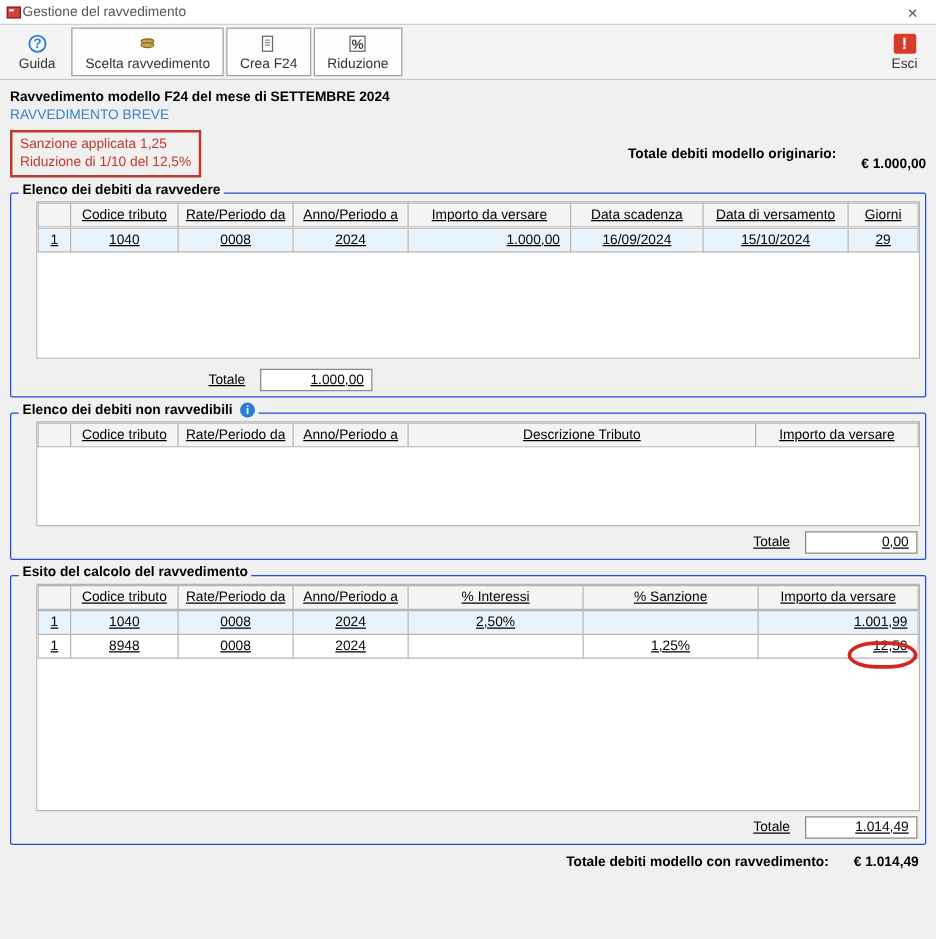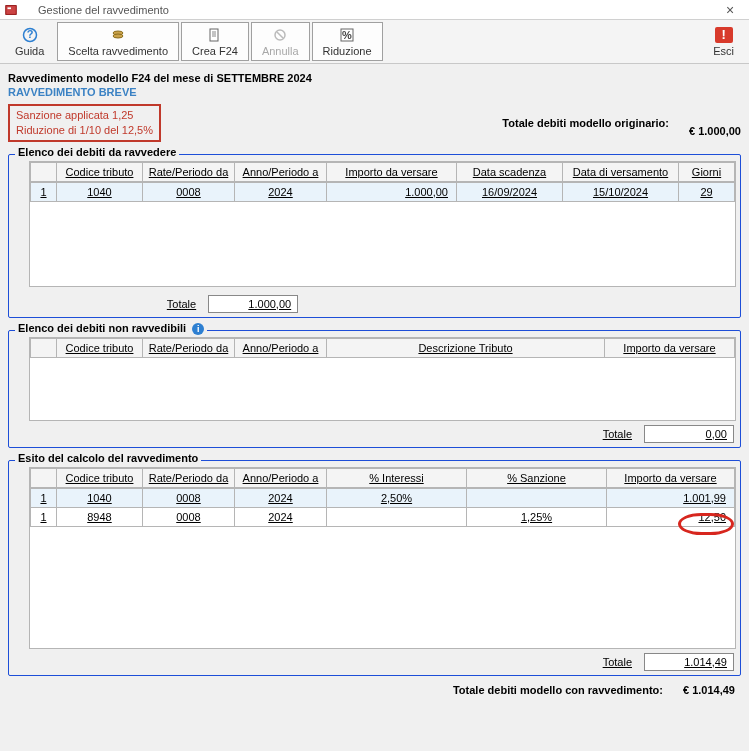--- a/index.html
+++ b/index.html
@@ -1,37 +1,37 @@
 <!DOCTYPE html>
 <html><head>
 <meta charset="utf-8">
 <style>
   * { box-sizing: border-box; margin: 0; padding: 0; font-family: "Segoe UI", Tahoma, sans-serif; font-size: 11px; }
   body { background: #f0f0f0; width: 749px; height: 751px; overflow: hidden; }
 
   
   .titlebar { height: 20px; background: #fff; border-bottom: 1px solid #d0d0d0; display: flex; align-items: center; padding: 0 4px; color: #555; }
-  .titlebar .title { flex: 1; padding-left: 20px; }
+  .titlebar .title { flex: 1; padding-left: 0; }
   .titlebar .close { width: 30px; text-align: center; font-size: 14px; color: #555; cursor: default; }
   .appicon { width: 14px; height: 14px; display: inline-block; }
 
   
   .toolbar { height: 44px; background: #f4f4f4; border-bottom: 1px solid #c8c8c8; display: flex; align-items: stretch; padding: 2px 4px; gap: 2px; }
   .tbtn { min-width: 40px; padding: 2px 10px; background: #f4f4f4; border: 1px solid transparent; display: flex; flex-direction: column; align-items: center; justify-content: center; gap: 2px; color: #333; }
   .tbtn.framed { border: 1px solid #a0a0a0; background: #fdfdfd; }
   .tbtn .ico { width: 16px; height: 16px; display: flex; align-items: center; justify-content: center; font-size: 13px; color: #555; }
   .tbtn .lbl { font-size: 11px; }
   .tbtn.disabled .lbl, .tbtn.disabled .ico { color: #a8a8a8; }
   .toolbar-spacer { flex: 1; }
   .tbtn.esci .ico { color: #fff; background: #d83a2b; border-radius: 2px; width: 18px; height: 16px; font-weight: bold; }
 
   
   .content { padding: 4px 8px; }
   .heading1 { font-weight: bold; padding: 4px 0 0 0; }
-  .heading2 { color: #3b82c4; font-weight: bold; padding: 2px 0 6px 0; }
+  .heading2 { color: #3b82c4; font-weight: normal; padding: 2px 0 6px 0; }
   .sanzione-box { display: inline-block; border: 2px solid #c0392b; color: #c0392b; padding: 2px 6px; line-height: 1.35; }
   .row-top { display: flex; align-items: center; }
   .row-top .filler { flex: 1; }
   .row-top .tot-lbl { font-weight: bold; padding-right: 20px; }
   .row-top .tot-val { font-weight: bold; margin-top: 17px; }
 
   
   .group { border: 1px solid #1d4ed8; margin-top: 12px; padding: 6px 4px 4px 20px; position: relative; border-radius: 2px; text-decoration: underline; }
   .group-title { position: absolute; top: -9px; left: 6px; background: #f0f0f0; font-weight: bold; padding: 0 3px; }
   .group-title .info { display: inline-block; width: 12px; height: 12px; border-radius: 50%; background: #2d7fd1; color: #fff; font-weight: bold; font-size: 9px; text-align: center; line-height: 12px; margin-left: 3px; }
@@ -93,29 +93,20 @@
   <div class="tbtn framed">
     <span class="ico">
       <svg width="16" height="16" viewBox="0 0 16 16">
           <rect x="3" y="2" width="8" height="12" fill="#fff" stroke="#666"></rect>
           <line x1="5" y1="5" x2="9" y2="5" stroke="#888"></line>
           <line x1="5" y1="7" x2="9" y2="7" stroke="#888"></line>
           <line x1="5" y1="9" x2="9" y2="9" stroke="#888"></line>
         </svg>
     </span>
     <span class="lbl">Crea F24</span>
-  </div>
-  <div class="tbtn framed disabled">
-    <span class="ico">
-      <svg width="16" height="16" viewBox="0 0 16 16">
-          <circle cx="8" cy="8" r="5" fill="none" stroke="#bbb" stroke-width="1.5"></circle>
-          <line x1="5" y1="5" x2="11" y2="11" stroke="#bbb" stroke-width="1.5"></line>
-        </svg>
-    </span>
-    <span class="lbl">Annulla</span>
   </div>
   <div class="tbtn framed">
     <span class="ico">
       <svg width="16" height="16" viewBox="0 0 16 16">
           <rect x="2" y="2" width="12" height="12" fill="#fff" stroke="#666"></rect>
           <text x="8" y="12" text-anchor="middle" font-size="10" fill="#444" font-weight="bold">%</text>
         </svg>
     </span>
     <span class="lbl">Riduzione</span>
   </div>

